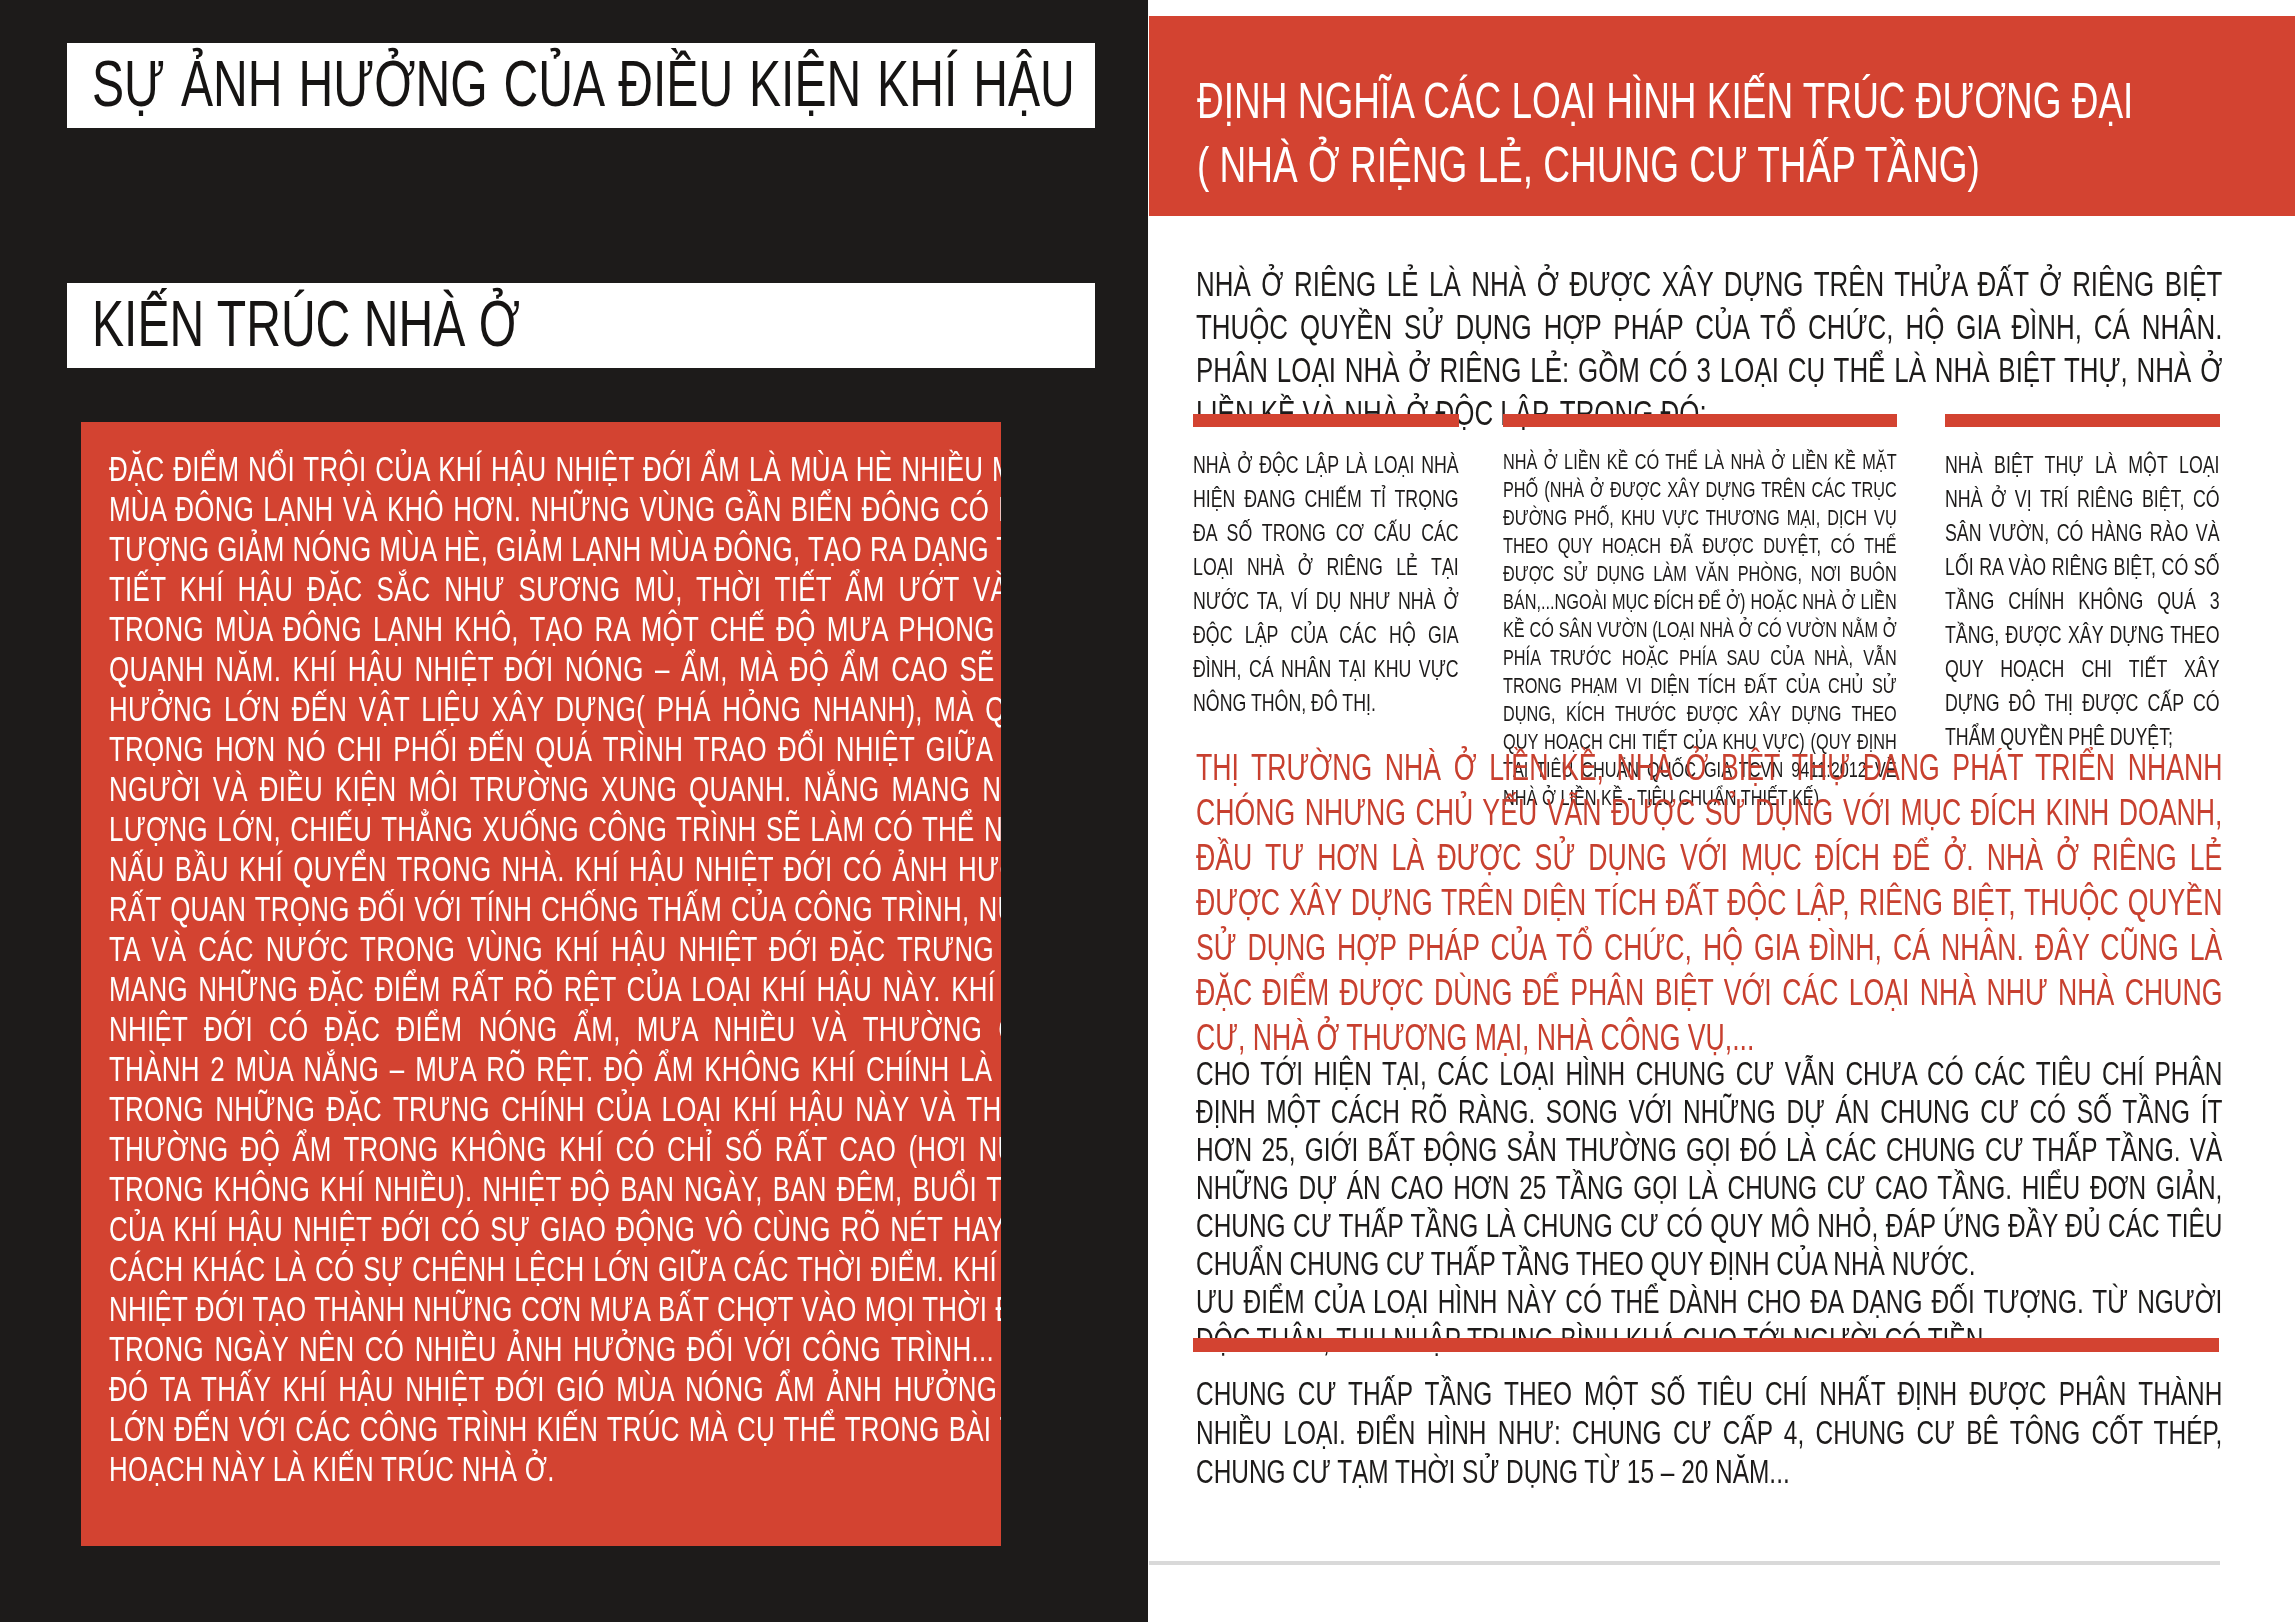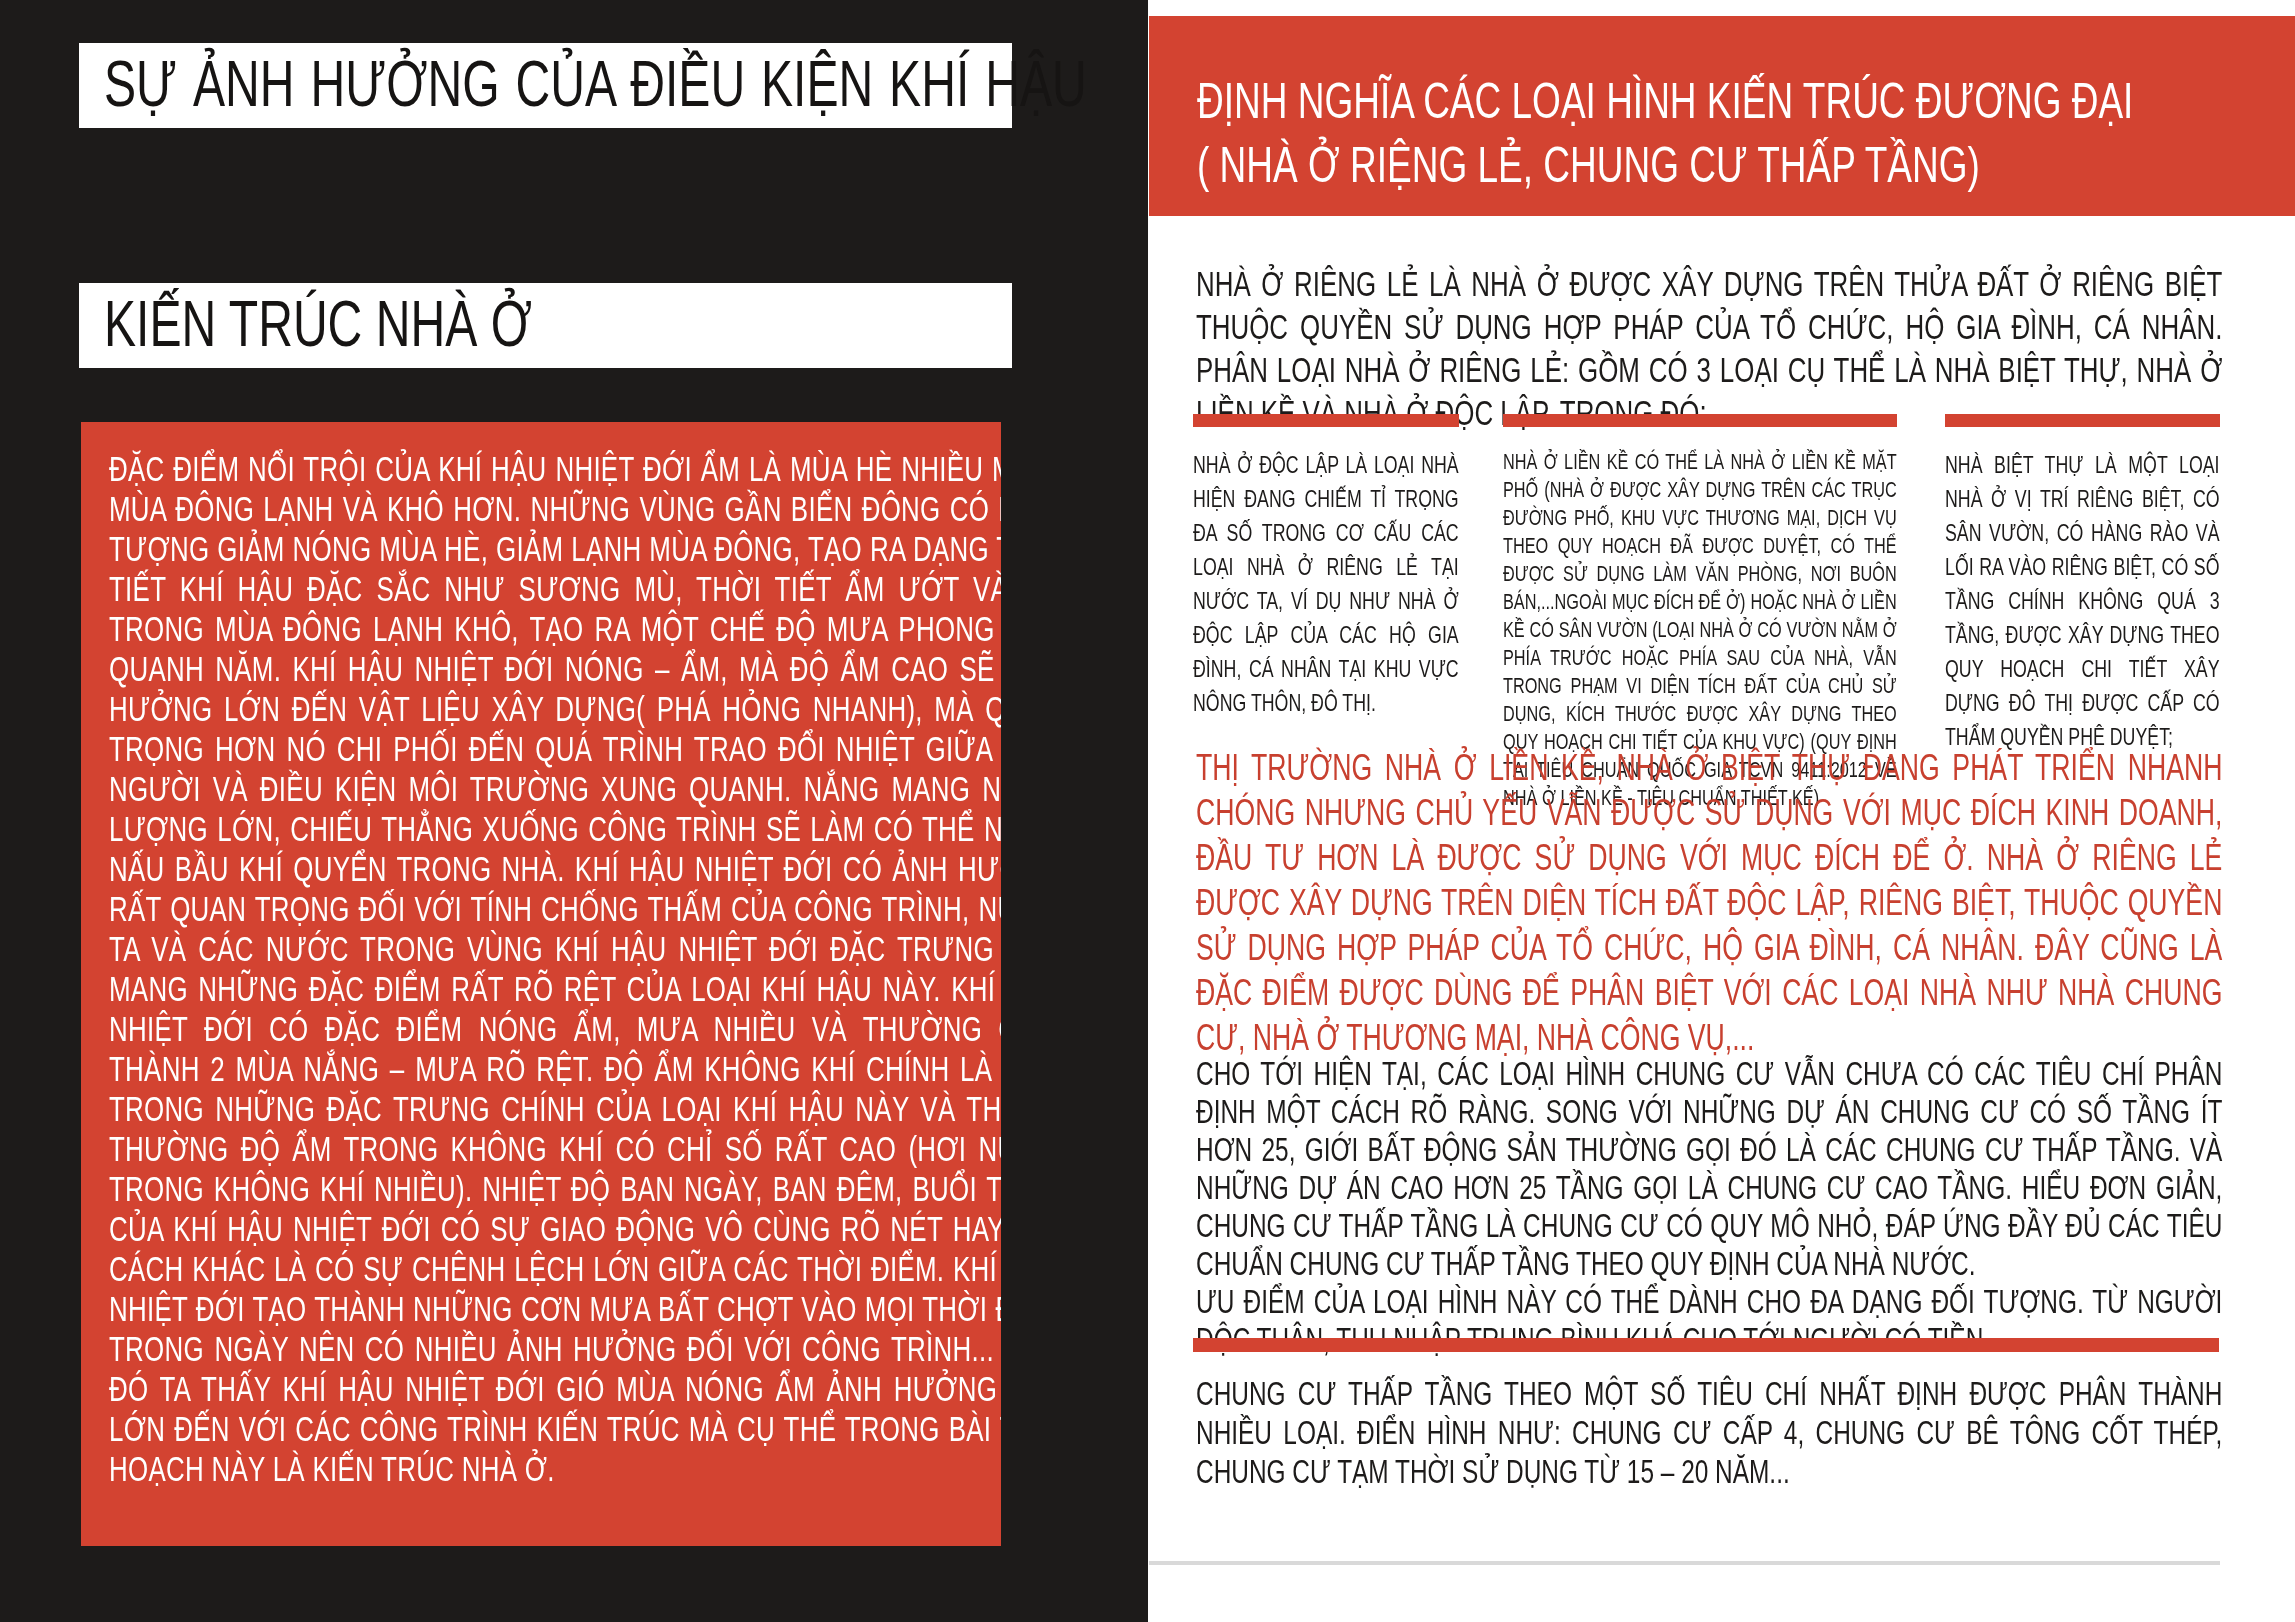--- a/index.html
+++ b/index.html
@@ -6,21 +6,21 @@
   #stage{
     position:relative;
     width:2295px;height:1622px;
     overflow:hidden;
     background:#ffffff;
     font-family:"Liberation Sans","DejaVu Sans",sans-serif;
     -webkit-font-smoothing:antialiased;
   }
   
   .left-page{position:absolute;left:0;top:0;width:1148px;height:1622px;background:#1d1b1a;}
-  .title-bar{position:absolute;left:79px;width:933px;height:85px;background:#ffffff;}
+  .title-bar{position:absolute;left:67px;width:1028px;height:85px;background:#ffffff;}
   .title-bar .t{
     position:absolute;left:25px;top:50%;
     width:1328px;
     transform:translateY(-54%) scaleX(0.74);
     transform-origin:0 50%;
     font-size:65px;font-weight:400;color:#161413;
     white-space:nowrap;letter-spacing:0;
   }
   .title-bar .t.spread{white-space:normal;text-align:justify;text-align-last:justify;}
   .red-block{

